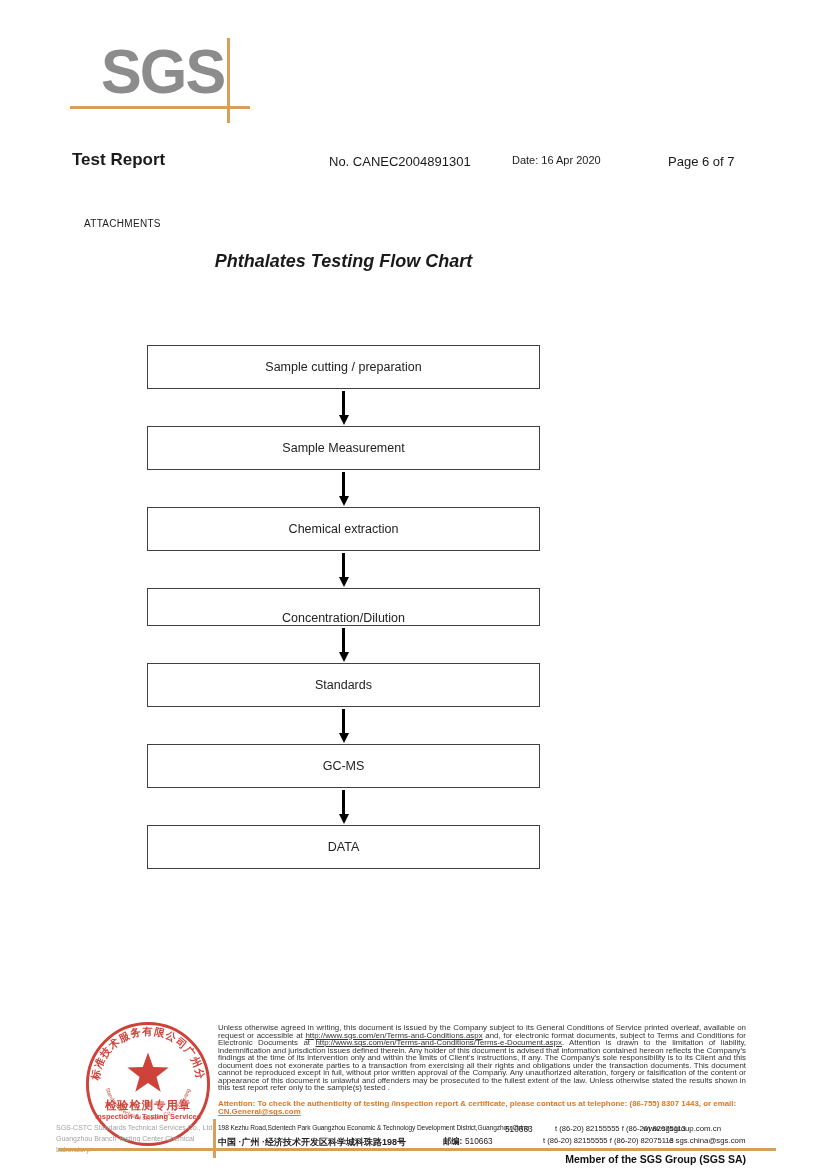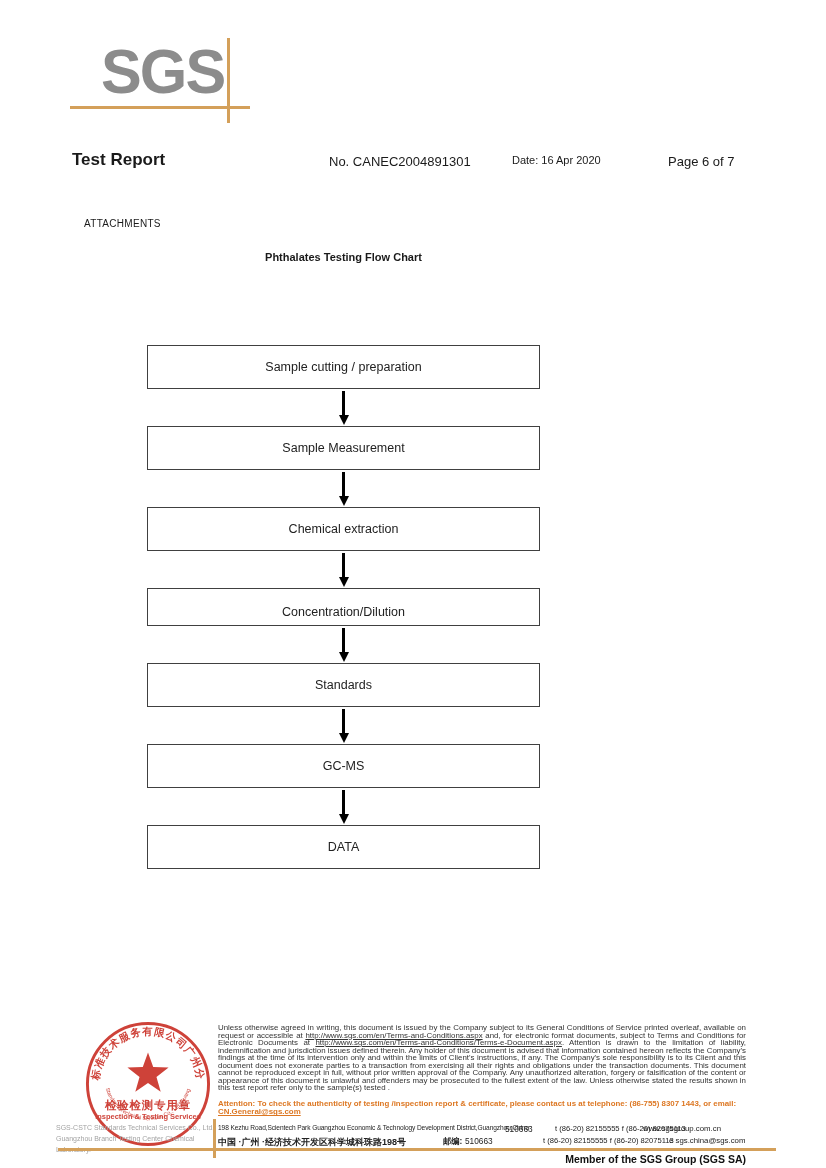--- a/index.html
+++ b/index.html
@@ -20,28 +20,28 @@
   }
   .logo-hline{position:absolute;left:70px;top:106px;width:180px;height:3px;background:var(--tan);}
   .logo-vline{position:absolute;left:227px;top:38px;width:3px;height:85px;background:var(--tan);}
   
   .hdr-title{position:absolute;left:72px;top:150px;font-size:17px;font-weight:700;}
   .hdr-no{position:absolute;left:305px;top:154px;font-size:13px;margin-left:24px;}
   .hdr-date{position:absolute;left:512px;top:154px;font-size:11px;}
   .hdr-page{position:absolute;left:668px;top:154px;font-size:13px;}
   
   .attach{position:absolute;left:84px;top:218px;font-size:10px;font-weight:400;letter-spacing:.3px;}
-  .chart-title{position:absolute;left:147px;top:251px;width:393px;text-align:center;font-size:11px;font-weight:700;}
+  .chart-title{position:absolute;left:147px;top:251px;width:393px;text-align:center;font-size:18px;font-weight:700;font-style:italic;}
   
   .flow{position:absolute;left:147px;top:345px;width:393px;display:flex;flex-direction:column;align-items:center;}
   .flow-box{
     box-sizing:border-box;width:393px;height:44px;border:1.5px solid #404040;background:#fff;
     display:flex;align-items:center;justify-content:center;font-size:12.5px;color:#222;
   }
-  .flow-box.tall{height:38px;align-items:flex-end;padding-bottom:6px;}
+  .flow-box.tall{height:38px;align-items:flex-end;}
   .flow-arrow{height:37px;display:flex;flex-direction:column;align-items:center;justify-content:center;}
   .flow-arrow .shaft{width:3px;height:24px;background:#000;}
   .flow-arrow .head{width:0;height:0;border-left:5.5px solid transparent;border-right:5.5px solid transparent;border-top:10px solid #000;}
   
   .stamp{position:absolute;left:84px;top:1020px;width:128px;height:128px;opacity:.88;}
   .company-gray{
     position:absolute;left:56px;top:1122px;width:170px;font-size:7px;line-height:11px;
     color:#a3a3a3;z-index:0;
   }
   .disclaimer{

